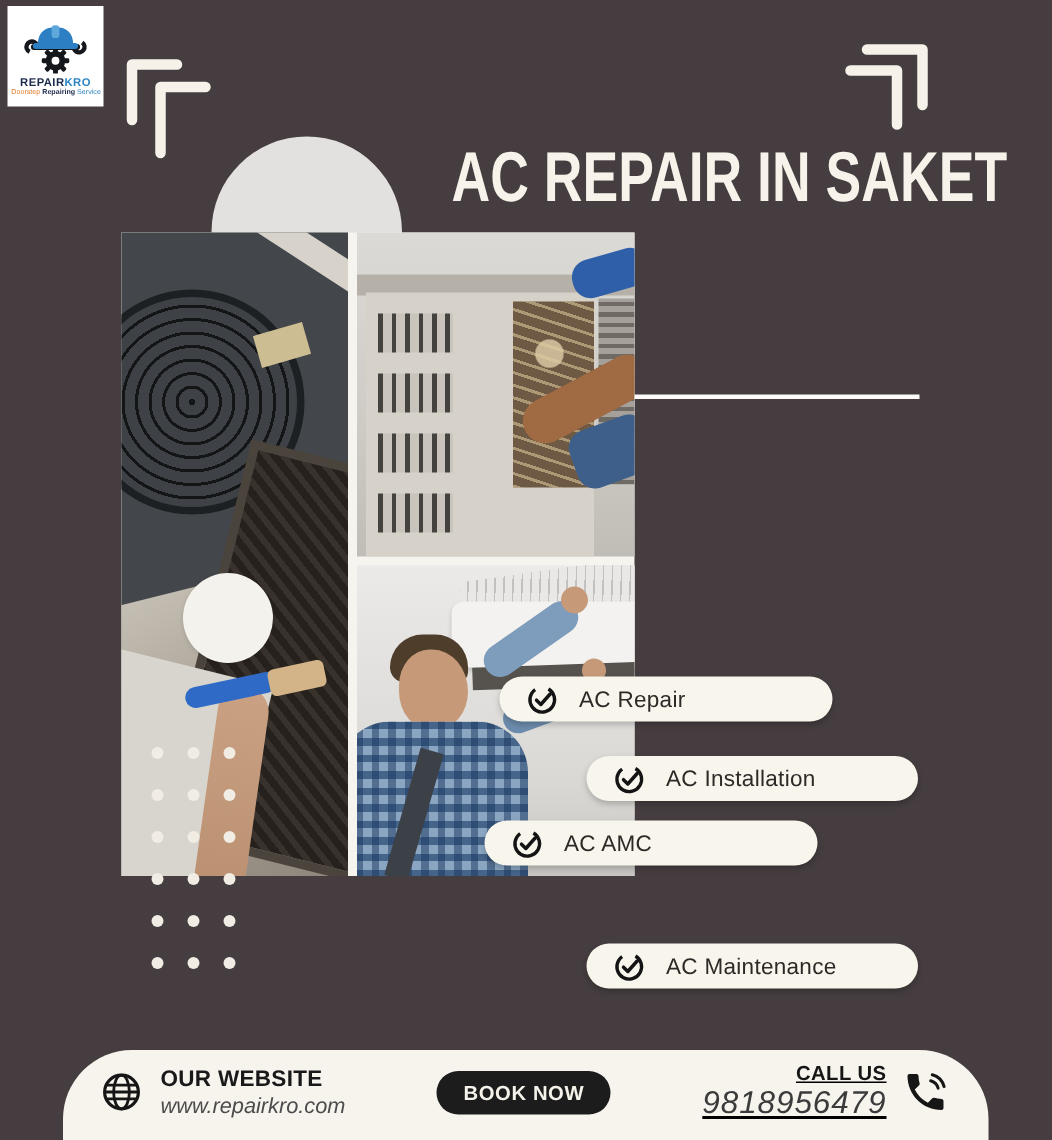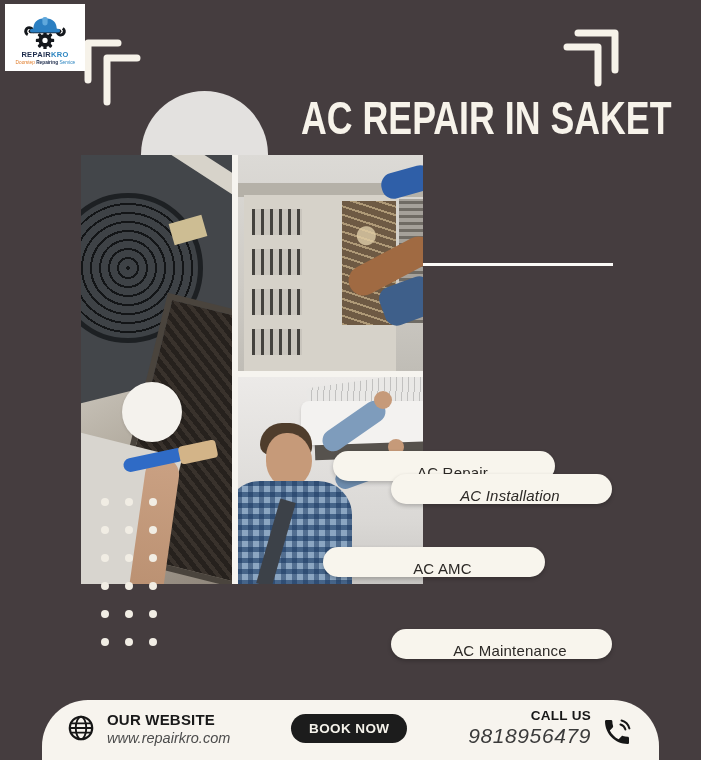--- a/index.html
+++ b/index.html
@@ -4,21 +4,21 @@
 <style>
   * { margin:0; padding:0; box-sizing:border-box; }
   html,body { width:701px; height:760px; }
   body {
     position:relative; overflow:hidden;
     background:#453d3f;
     font-family:"Liberation Sans", sans-serif;
   }
   
   .logo-box {
-    position:absolute; left:5px; top:4px; width:80px; height:67px;
+    position:absolute; left:5px; top:4px; width:64px; height:67px;
     background:#ffffff; display:flex; flex-direction:column;
     align-items:center; justify-content:center; z-index:10;
   }
   .logo-name { font-size:7.5px; font-weight:bold; letter-spacing:.3px; margin-top:1px; }
   .logo-name .p1 { color:#1b2a4a; }
   .logo-name .p2 { color:#2e86c1; }
   .logo-tagline { font-size:5px; white-space:nowrap; transform:scale(.95); }
   .logo-tagline .t1 { color:#e07b28; }
   .logo-tagline .t2 { color:#1b2a4a; font-weight:bold; }
   .logo-tagline .t3 { color:#2e86c1; }
@@ -98,37 +98,37 @@
   .bp-hand2 { left:150px; top:62px; width:16px; height:16px; background:#c69a79; border-radius:50%; }
   .bp-shirt { left:-12px; top:104px; width:126px; height:104px; border-radius:34px 34px 0 0;
     background:
       repeating-linear-gradient(90deg, rgba(25,55,95,.5) 0 5px, rgba(0,0,0,0) 5px 11px),
       repeating-linear-gradient(0deg, rgba(25,55,95,.5) 0 5px, rgba(255,255,255,.18) 5px 11px),
       #7292b4; }
   .bp-strap { left:30px; top:122px; width:16px; height:88px; background:#3c4148; transform:rotate(16deg); }
   
   .pill { position:absolute; height:30px; background:#f8f5ed; border-radius:16px; z-index:6;
     display:flex; align-items:center; padding-left:17px; gap:13px;
-    box-shadow:0 2px 4px rgba(0,0,0,.22); cursor:pointer;flex-direction:column; }
+    box-shadow:0 2px 4px rgba(0,0,0,.22); cursor:pointer; }
   .pill span { font-size:15px; color:#2c2926; letter-spacing:.2px; }
   .pill-1 { left:333px; top:451px; width:222px; }
-  .pill-2 { left:391px; top:474px; width:221px;font-style:italic; }
+  .pill-2 { left:391px; top:504px; width:221px; }
   .pill-3 { left:323px; top:547px; width:222px; }
   .pill-4 { left:391px; top:594px; width:221px;margin-top:35px; }
   
   .footer-bar { position:absolute; left:42px; top:700px; width:617px; height:60px;
     background:#f7f4ee; border-radius:46px 46px 0 0; z-index:8;
     display:flex; align-items:center; padding:0 26px 4px 24px; }
   .site-group { display:flex; align-items:center; gap:11px; }
   .site-label { font-size:15px; font-weight:bold; color:#191919; letter-spacing:.2px; }
   .site-url { font-size:14.5px; font-style:italic; color:#4c4c4c; margin-top:2px; cursor:pointer; }
   .book-btn { margin:0 auto; background:#1c1c1c; color:#f5f2ea; border:none; cursor:pointer;
     border-radius:999px; padding:7px 18px; font-size:13.5px; font-weight:bold; letter-spacing:.4px;
     font-family:"Liberation Sans", sans-serif; }
-  .call-group { display:flex; align-items:flex-end; gap:10px; }
+  .call-group { display:flex; align-items:center; gap:10px;text-decoration:underline; }
   .call-text { text-align:right; }
   .call-label { font-size:13.5px; font-weight:bold; color:#161616; letter-spacing:.3px; }
   .call-number { font-size:21px; font-style:italic; color:#3b3b3b; letter-spacing:.6px; margin-top:1px; cursor:pointer; }
 </style>
 </head>
 <body>
 
 <div class="logo-box">
   <svg width="46" height="38" viewBox="0 0 64 58">
     <g transform="translate(32,45)" fill="#14171c">

